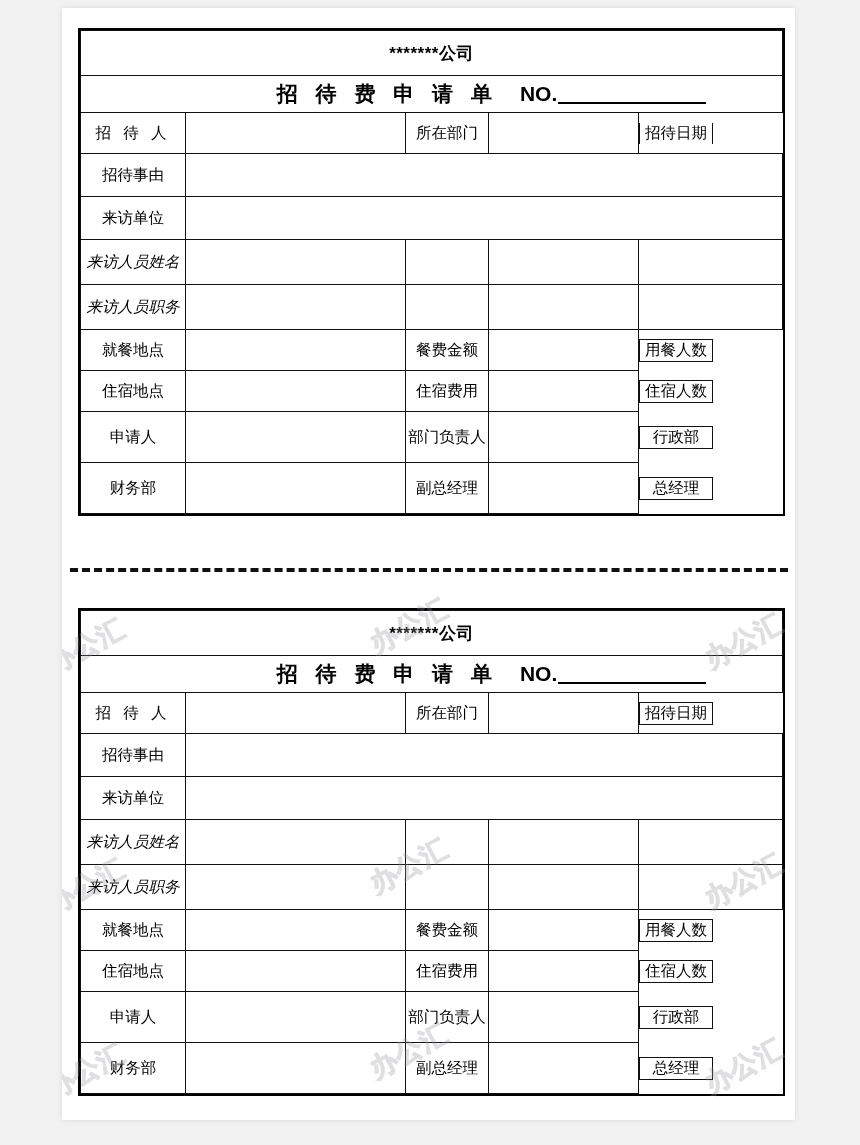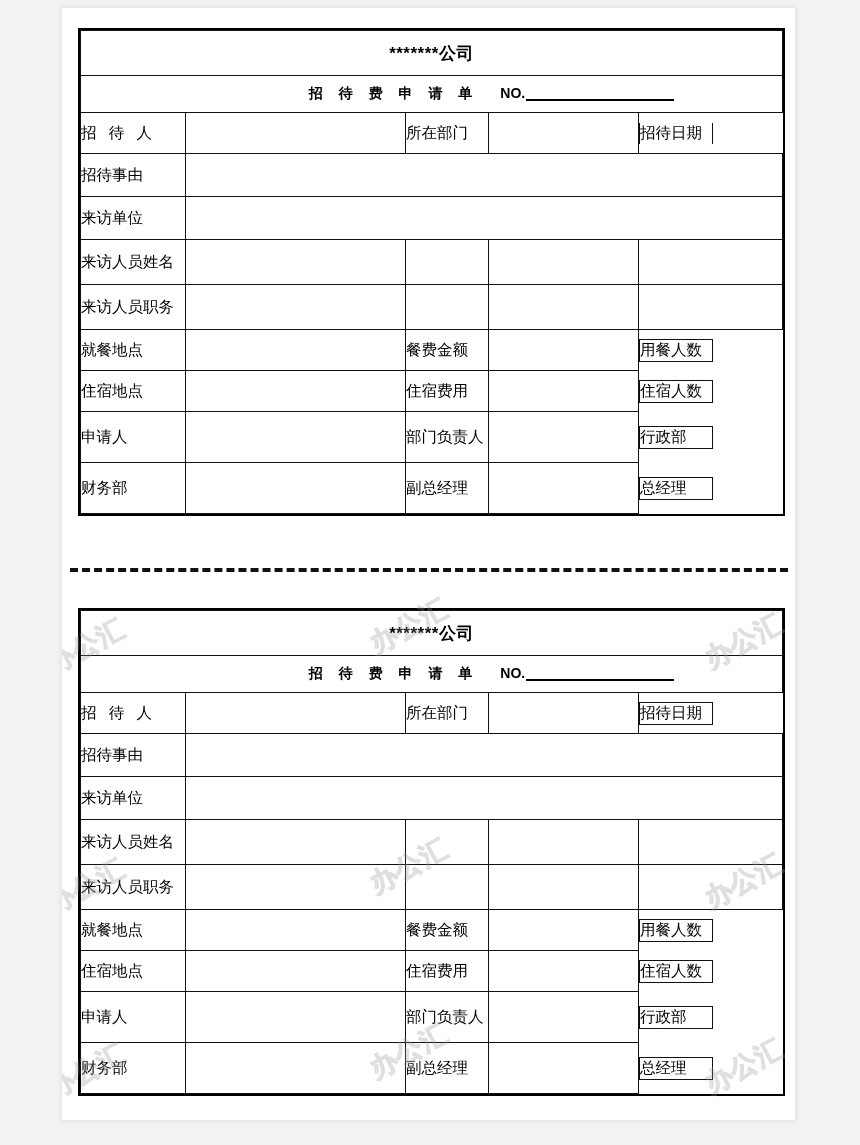--- a/index.html
+++ b/index.html
@@ -73,57 +73,58 @@
   table.form {
     outline: none;
   }
   .form-outer {
     border: 2.6px solid #000;
     display: inline-block;
     background: #fff;
   }
 
   .lbl {
+    text-align: center;
     font-size: 15.5px;
     font-family: "Liberation Sans", "DejaVu Sans", sans-serif;
     color: #000;
     white-space: nowrap;
   }
   .lbl-sp { letter-spacing: 4px; padding-left: 4px; }
 
   
   .hdr-company {
     height: 44px;
     text-align: center;
     font-size: 17px;
     font-weight: 700;
     letter-spacing: 0.5px;
     border-radius: 19px;
   }
   .hdr-title {
     height: 36px;
-    font-size: 14px;
+    font-size: 21px;
     font-weight: 700;
     text-align: center;
     padding-left: 120px !important;
     white-space: nowrap;
   }
   .t-main { letter-spacing: 6px; }
   .t-no { letter-spacing: 0px; margin-left: 22px; }
   .t-rule {
     display: inline-block;
     width: 148px;
     border-bottom: 2.4px solid #000;
     vertical-align: -3px;
     margin-left: 1px;
   }
 
   .r-h { height: 41px; }
   .r-m { height: 43px; }
-  .r-tall { height: 45px; }
+  .r-tall { height: 45px; font-style: italic; }
   .r-sig { height: 51px; margin-left: 8px; }
 
   
   .cutline {
     position: absolute;
     left: 8px;
     top: 560px;
     width: 718px;
     height: 0;
     border-top: 4px dashed #111;

